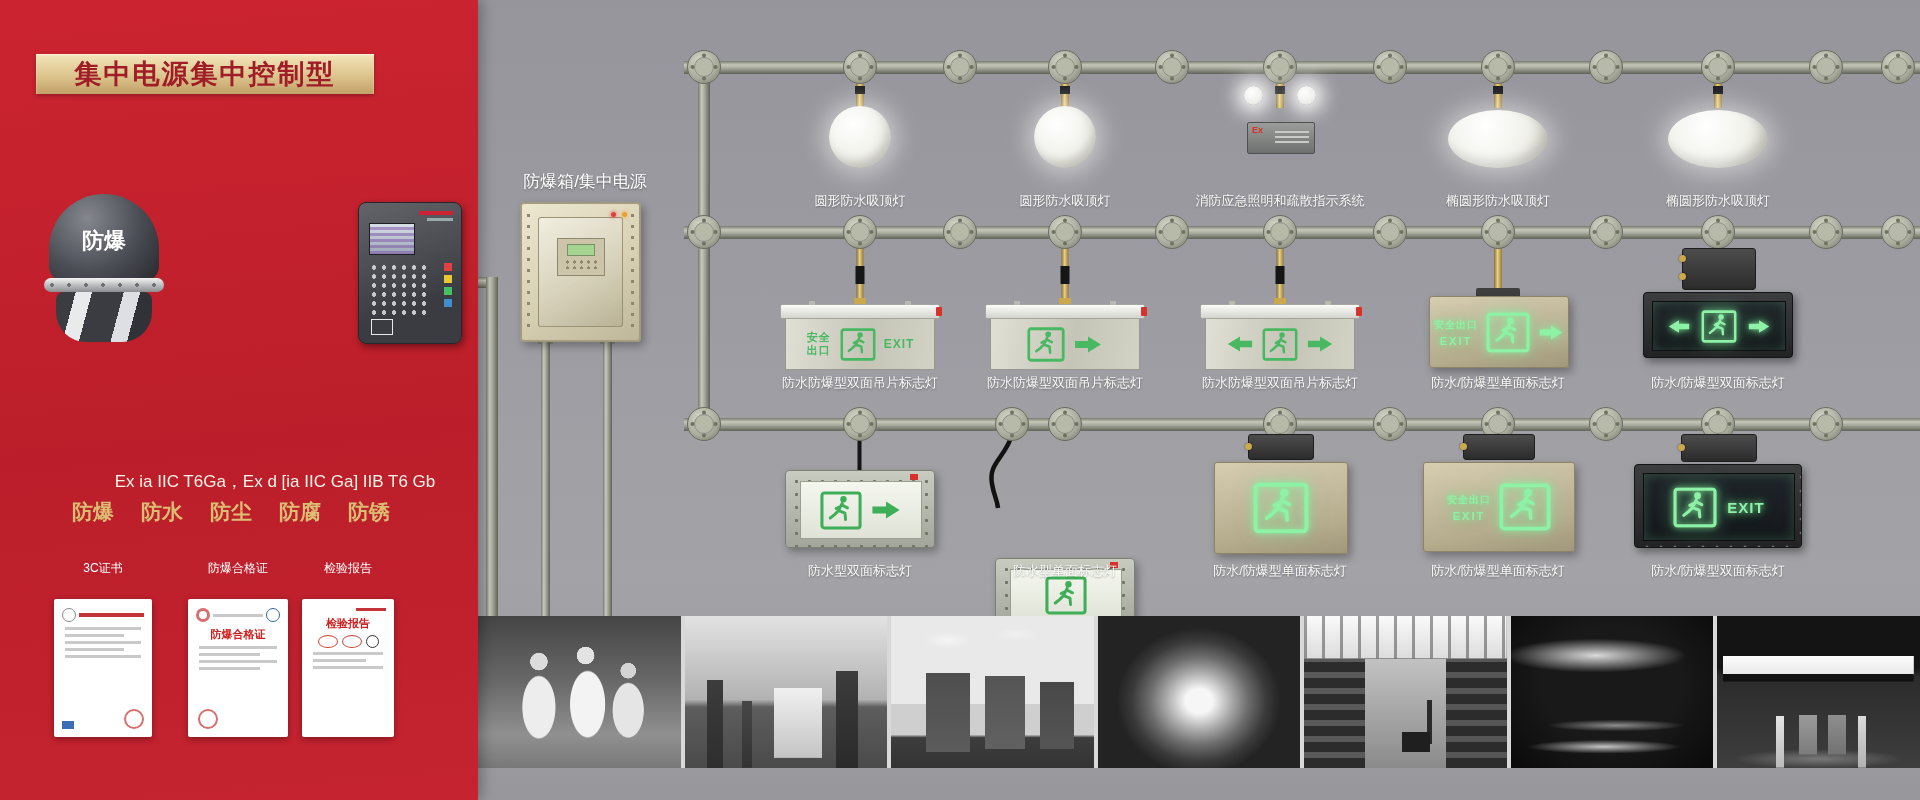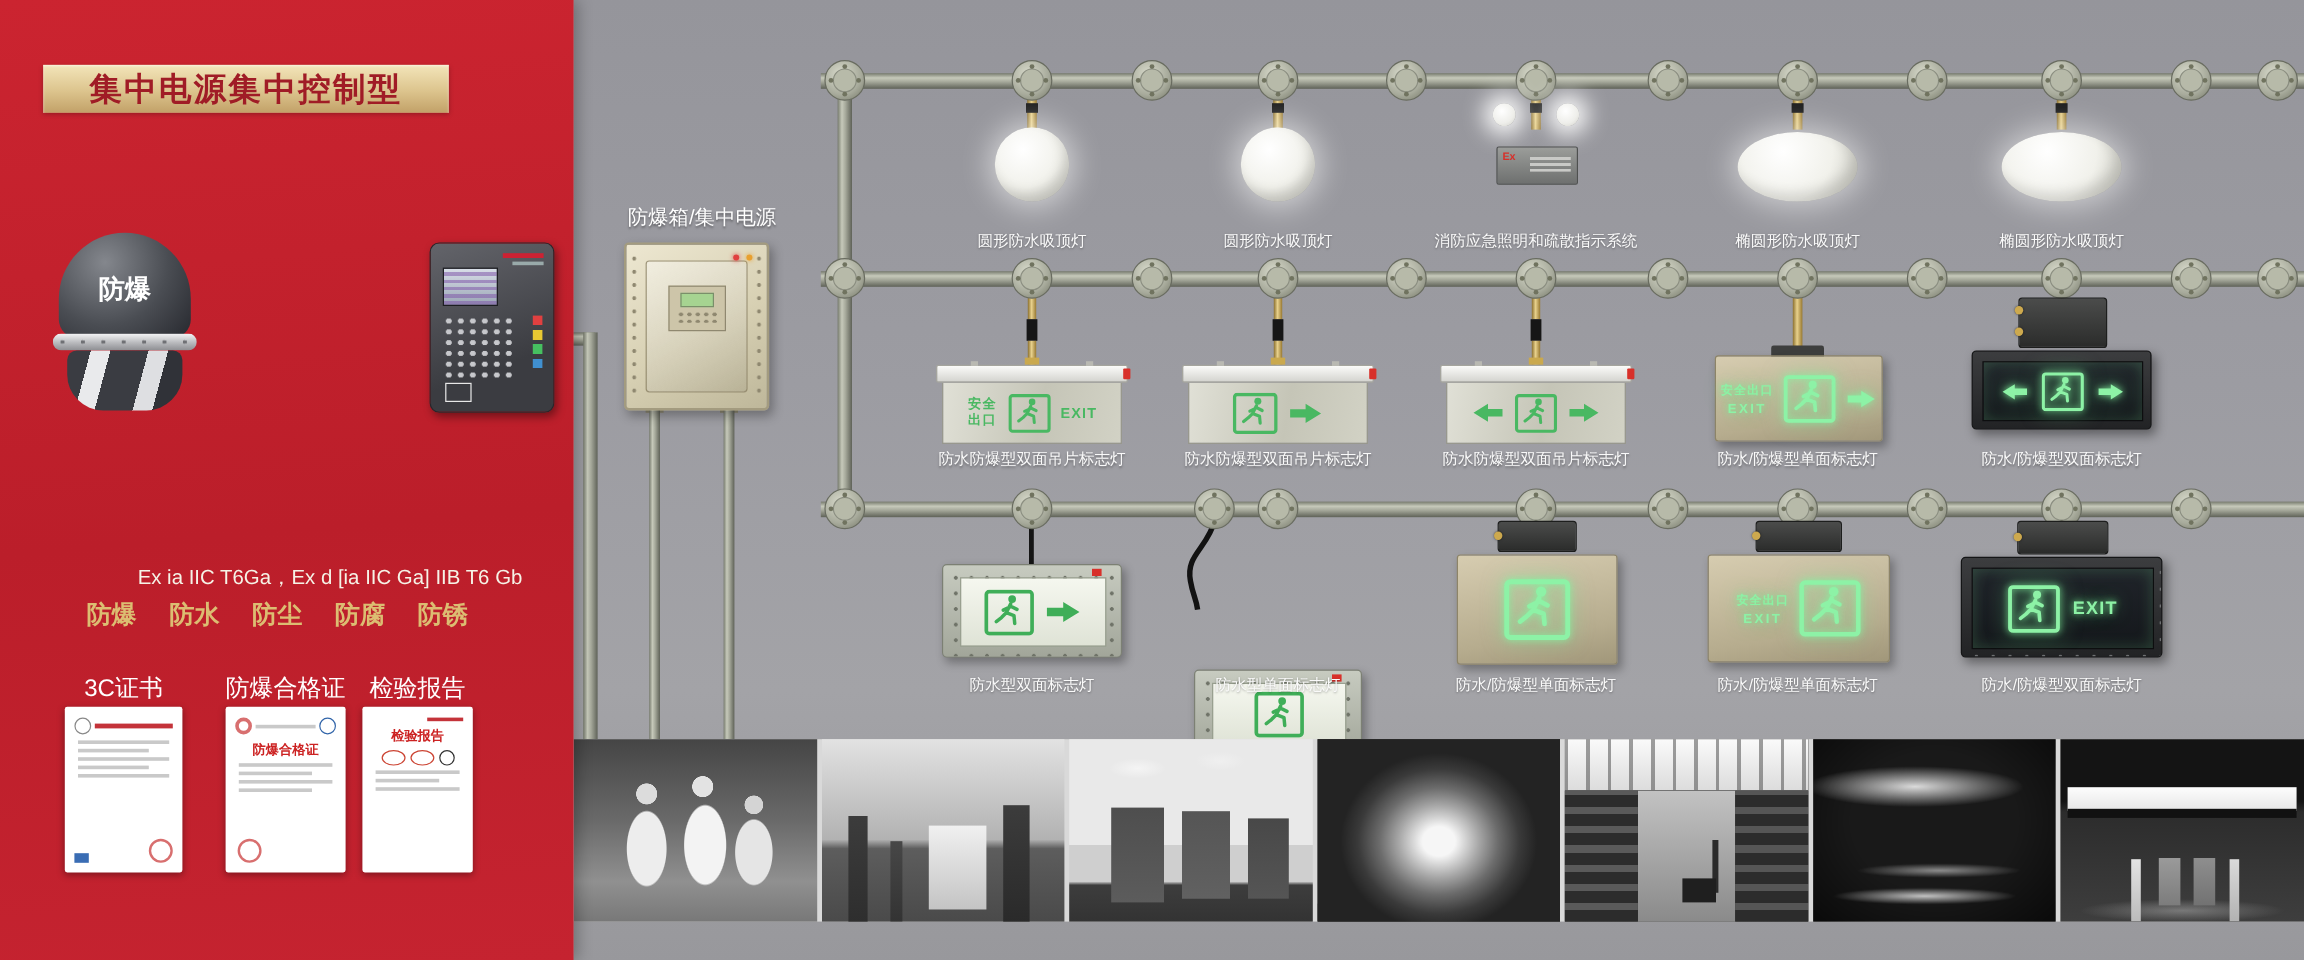--- a/index.html
+++ b/index.html
@@ -62,21 +62,21 @@
   .dev-foot{position:absolute;bottom:8px;left:12px;width:20px;height:14px;border:1px solid #e8e8e8;}
   .slogan{position:absolute;left:0;top:386px;width:462px;text-align:center;
     font-size:45px;font-weight:bold;color:#f4ebc6;letter-spacing:5px;}
   .exspec{position:absolute;left:0;top:470px;width:462px;text-align:center;
     font-size:17px;color:#f6f3e7;margin-left:44px;}
   .features{position:absolute;left:0;top:498px;width:462px;display:flex;
     justify-content:center;gap:27px;font-size:21px;font-weight:bold;color:#dcbd72;}
   
   .certs{position:absolute;left:0;top:560px;width:478px;height:190px;}
   .cert{position:absolute;top:0;text-align:center;}
-  .cert-label{font-size:20px;color:#ffffff;margin-bottom:2px;}
+  .cert-label{font-size:12px;color:#ffffff;margin-bottom:22px;}
   .cert-card{position:relative;height:138px;background:#ffffff;border-radius:2px;
     box-shadow:0 2px 6px rgba(0,0,0,.35);padding:7px 6px;box-sizing:border-box;overflow:hidden;}
   .doc-row{display:flex;align-items:center;gap:3px;margin:2px 2px 5px;}
   .doc-logo{width:12px;height:12px;border:1.5px solid #888;border-radius:50%;flex:none;}
   .doc-redline{height:4px;background:#c4333a;flex:1;}
   .doc-line{height:3px;background:#c9c9c9;margin:4px 5px;}
   .doc-line.short{margin-right:22px;}
   .doc-title{font-size:11px;font-weight:bold;color:#c22;margin:2px 0 4px;}
   .doc-seals{display:flex;justify-content:center;gap:4px;margin:3px 0;}
   .seal{width:18px;height:11px;border:1.5px solid #c43;border-radius:50%;}

